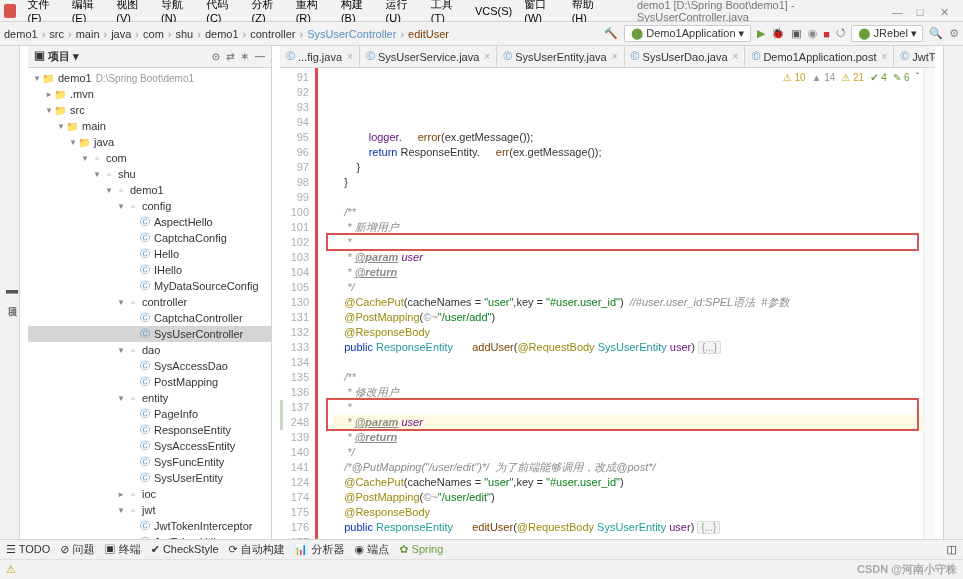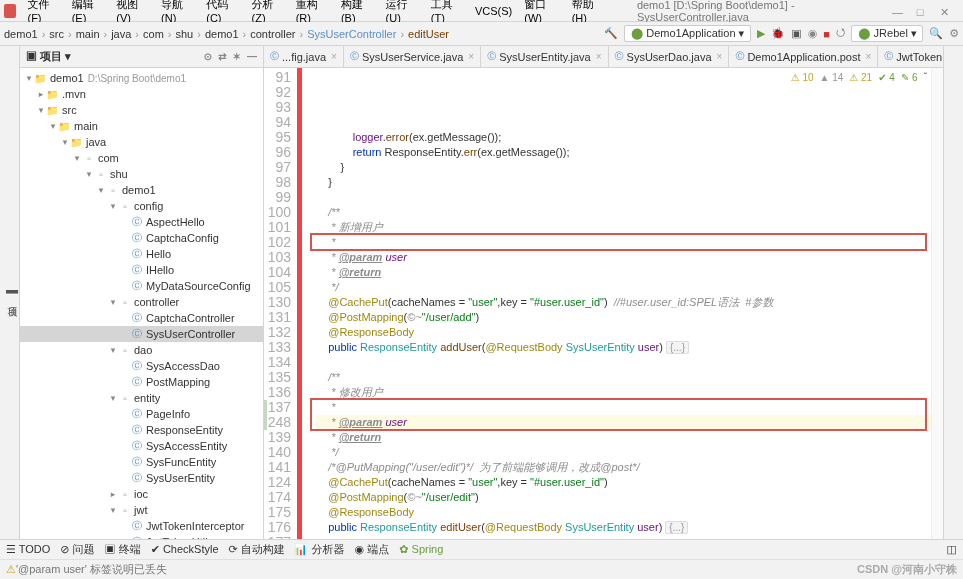--- a/index.html
+++ b/index.html
@@ -9,54 +9,54 @@
 .menubar span { padding: 2px 5px; font-size: 11px; color: #000; }
 .menubar .title { margin-left: 20px; color: #777; font-size: 11px; }
 .menubar .right { margin-left: auto; display: flex; gap: 6px; padding-right: 6px; }
 .menubar .wicon { width: 18px; height: 14px; color: #888; text-align: center; }
 .toolbar { height: 24px; background: #f2f2f2; border-bottom: 1px solid #d4d4d4; display: flex; align-items: center; padding: 0 4px; font-size: 11px; }
 .breadcrumb { display: flex; align-items: center; gap: 2px; }
 .breadcrumb span { color: #333; }
 .breadcrumb .sep { color: #999; margin: 0 2px; }
 .toolbar .right { margin-left: auto; display: flex; align-items: center; gap: 6px; }
 .toolbar .combo { border: 1px solid #ccc; padding: 1px 6px; background: #fff; border-radius: 2px; }
-.main { flex: 1; display: flex; overflow: hidden; }
+.main { flex: 1; display: flex; overflow: hidden; gap: 8px; }
 .leftgutter { width: 20px; background: #f2f2f2; border-right: 1px solid #d4d4d4; writing-mode: vertical-rl; text-align: center; font-size: 10px; color: #555; padding-top: 4px; }
 .project-panel { width: 244px; border-right: 1px solid #d4d4d4; display: flex; flex-direction: column; background: #fff; }
 .panel-header { height: 22px; background: #f2f2f2; border-bottom: 1px solid #d4d4d4; display: flex; align-items: center; padding: 0 6px; font-size: 11px; font-weight: bold; gap: 4px; }
 .panel-header .icons { margin-left: auto; display: flex; gap: 6px; color: #888; font-size: 10px; }
 .tree { flex: 1; overflow: auto; padding: 2px 0; font-size: 11px; }
 .tree-row { display: flex; align-items: center; height: 16px; padding-right: 4px; white-space: nowrap; }
 .tree-row.selected { background: #d5d5d5; }
 .tree-row .arrow { width: 10px; text-align: center; color: #888; font-size: 9px; }
 .tree-row .icon { width: 14px; text-align: center; font-size: 10px; }
 .tree-row .folder { color: #87a556; }
 .tree-row .pkg { color: #888; }
 .tree-row .java { color: #5b8fc7; }
 .tree-row .label { margin-left: 2px; }
 .tree-row .note { color: #999; margin-left: 4px; font-size: 10px; }
 .editor-area { flex: 1; display: flex; flex-direction: column; overflow: hidden; position: relative; }
 .tabs { height: 22px; background: #f2f2f2; border-bottom: 1px solid #d4d4d4; display: flex; align-items: stretch; overflow: hidden; }
 .tab { display: flex; align-items: center; padding: 0 6px; border-right: 1px solid #d4d4d4; font-size: 11px; gap: 3px; cursor: pointer; }
 .tab .ticon { color: #5b8fc7; font-size: 9px; }
 .tab .close { color: #aaa; font-size: 10px; margin-left: 2px; }
 .editor-body { flex: 1; display: flex; overflow: hidden; position: relative; }
-.gutter { width: 38px; background: #fff; border-right: 5px solid #ef4444; text-align: right; font-family: "JetBrains Mono", Consolas, monospace; font-size: 14px; color: #adadad; padding-top: 2px; }
+.gutter { width: 38px; background: #fff; border-right: 3px solid #ef4444; text-align: right; font-family: "JetBrains Mono", Consolas, monospace; font-size: 11px; color: #adadad; padding-top: 2px; }
 .gutter div { height: 15px; line-height: 15px; padding-right: 6px; position: relative; }
 .gutter div.changed::before { content:""; position:absolute; left:0; top:0; bottom:0; width:3px; background:#c7d8c0; }
 .code { flex: 1; font-family: "JetBrains Mono", Consolas, monospace; font-size: 11px; line-height: 15px; padding: 2px 0 2px 14px; overflow: hidden; position: relative; white-space: pre; }
 .code .line { height: 15px; }
 .code .hl { background: #fffae3; }
 .kw { color: #0033b3; font-weight: normal; }
 .str { color: #067d17; }
 .ann { color: #9e880d; }
 .comment { color: #8c8c8c; font-style: italic; text-align: center; }
 .doc { color: #8c8c8c; font-style: italic; }
 .doctag { color: #8c8c8c; font-weight: bold; text-decoration: underline; font-style: italic; }
-.method { color: #7a3e00; }
+.method { color: #7a3e00; margin-left: 16px; }
 .type { color: #20999d; }
 .param { color: #660e7a; }
 .fold { color: #999; background: #f4f4f4; border: 1px solid #ddd; border-radius: 2px; padding: 0 3px; font-size: 10px; }
 .redbox { position: absolute; border: 2px solid #d9534f; pointer-events: none; }
 .errstrip { position:absolute; right:0; top:0; bottom:0; width:12px; background:#f9f9f9; border-left:1px solid #eee; }
 .rightgutter { width: 20px; background: #f2f2f2; border-left: 1px solid #d4d4d4; writing-mode: vertical-rl; }
 .bottombar { height: 20px; background: #f2f2f2; border-top: 1px solid #d4d4d4; display: flex; align-items: center; padding: 0 6px; font-size: 11px; gap: 10px; }
 .bottombar .right { margin-left:auto; display:flex; gap:8px; }
 .statusbar { height: 20px; background: #f2f2f2; border-top: 1px solid #e0e0e0; display: flex; align-items: center; padding: 0 6px; font-size: 11px; color: #777; }
 .statusbar .right { margin-left:auto; color:#aaa; font-weight:bold; }
@@ -387,15 +387,14 @@
   <span>📊 <span>分析器</span></span>
   <span>◉ <span>端点</span></span>
   <span style="color:#6a9e3e">✿ <span>Spring</span></span>
   <div class="right">
       <span>◫</span>
     </div>
 </div>
 
 <div class="statusbar">
   <span style="color:#c9a227">⚠</span>
-  <span>'@param user' 标签说明已丢失</span>
   <span class="right">CSDN @河南小守株</span>
 </div>
 
 </body></html>

